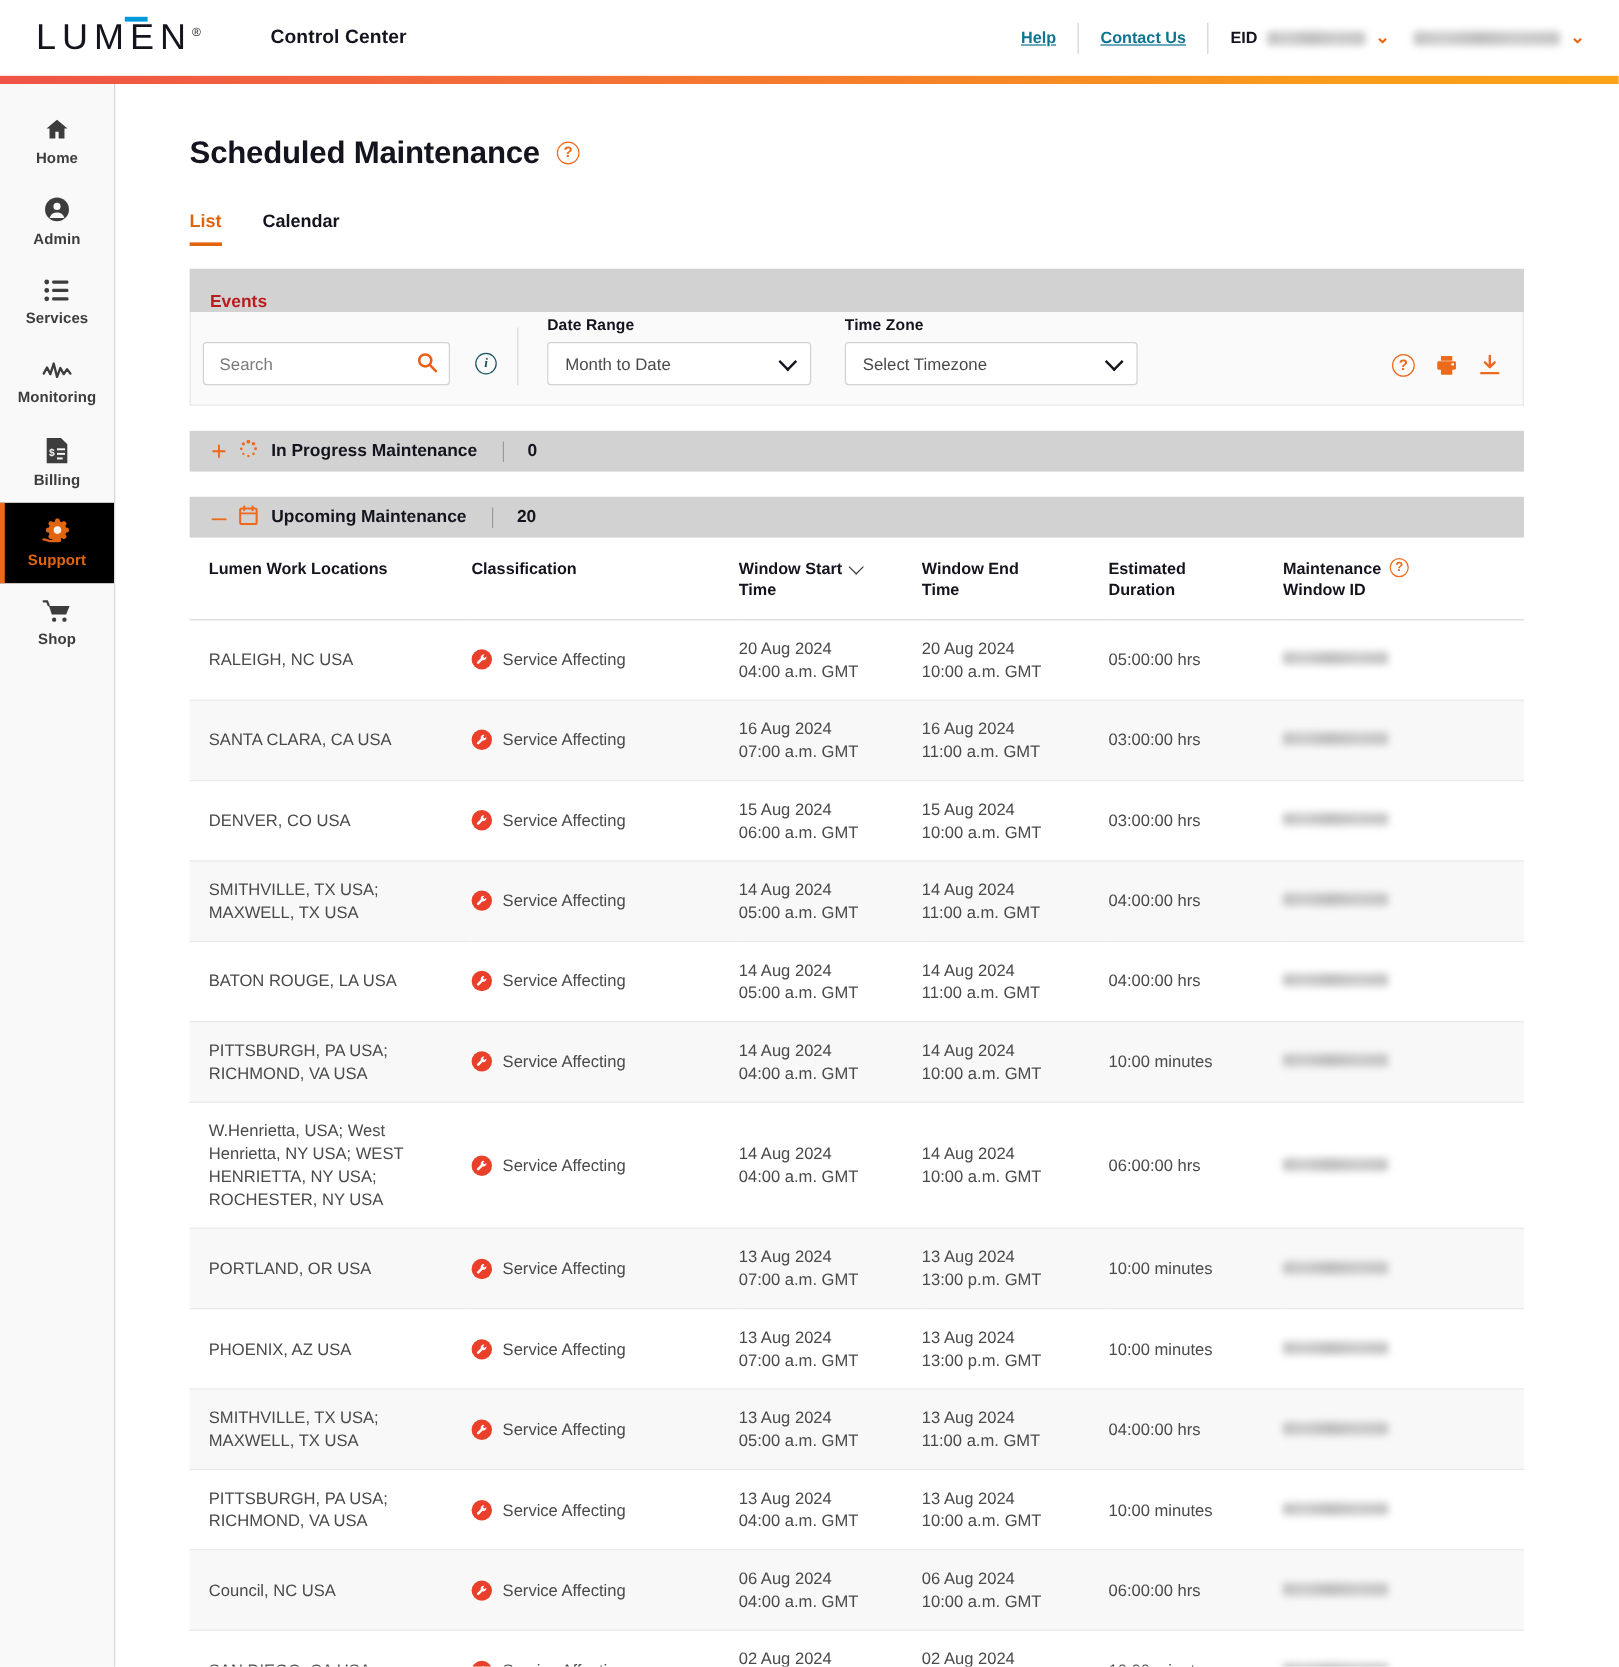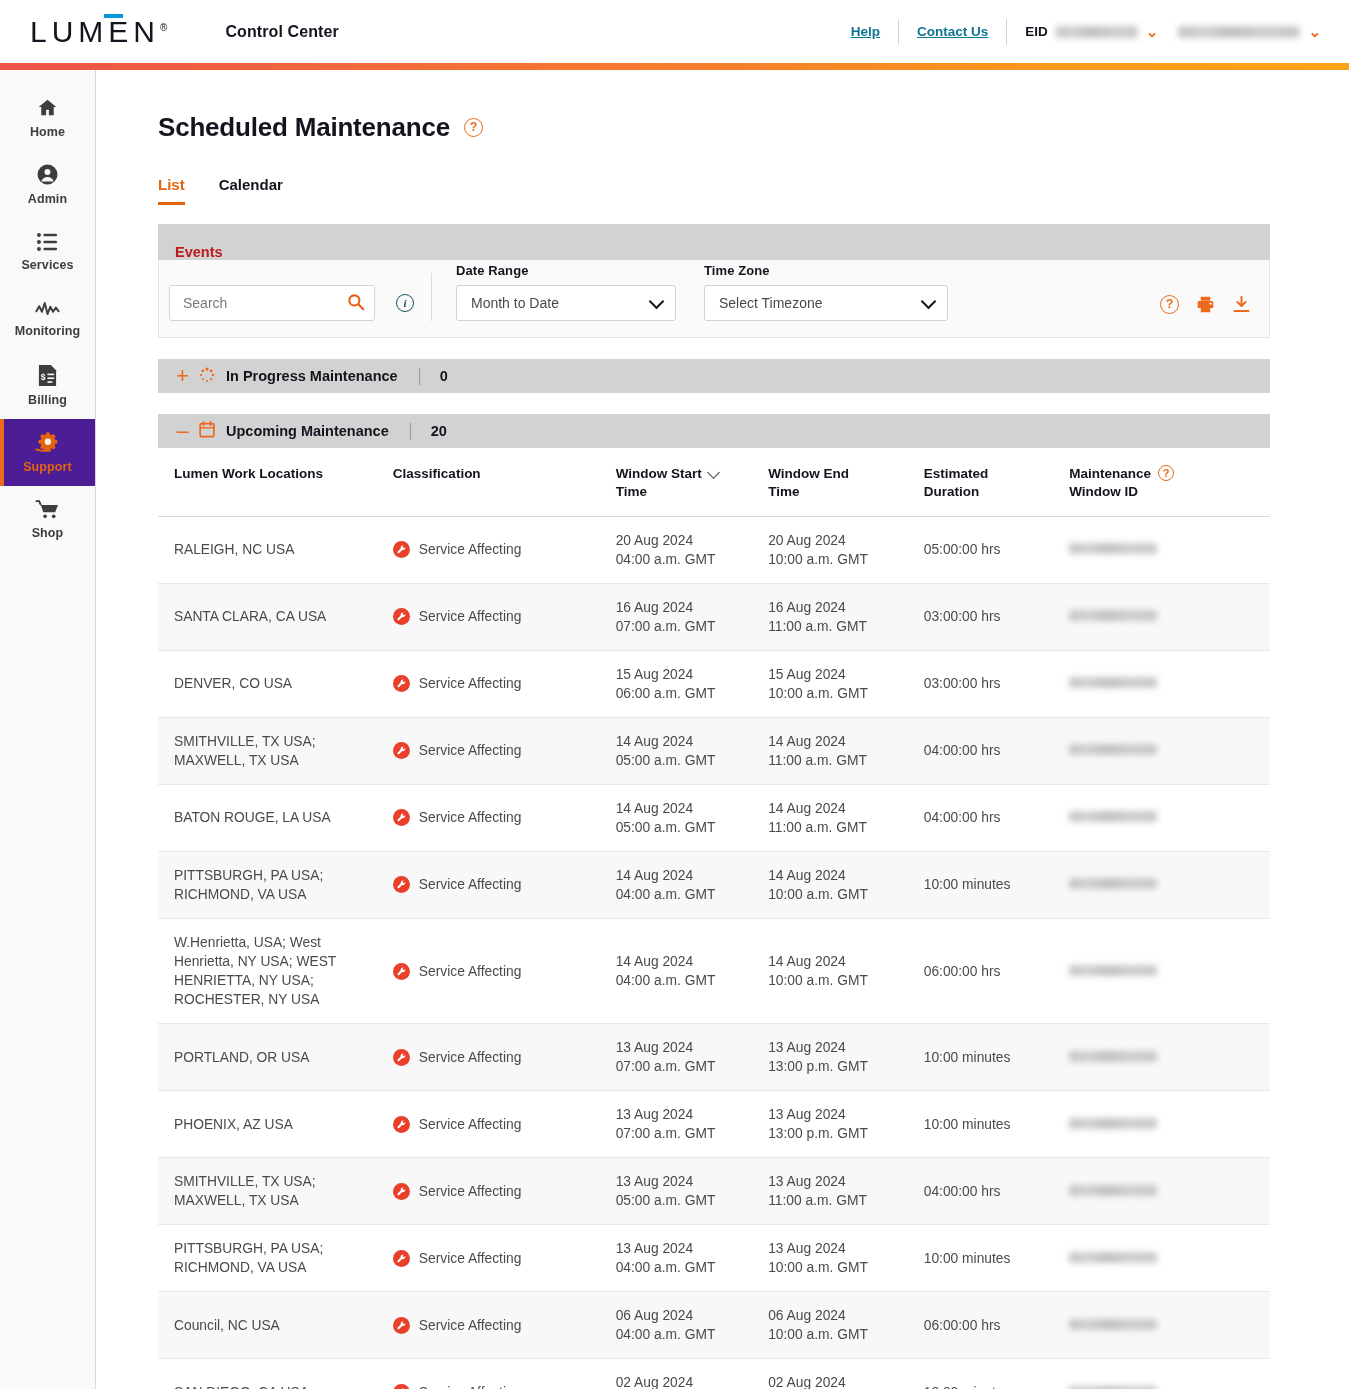--- a/index.html
+++ b/index.html
@@ -74,21 +74,21 @@
   }
   .nav-item {
     position: relative;
     height: 67px;
     display:flex; flex-direction:column; align-items:center; justify-content:center;
     gap: 6px; cursor:pointer;
     color: #3d3d3d;
   }
   .nav-item .nav-label { font-size: 12.5px; font-weight: bold; letter-spacing:.1px; }
   .nav-item svg { display:block; }
-  .nav-item.active { background:#4c1d95; color:#e1640f; }
+  .nav-item.active { background:#000000; color:#e1640f; }
   .nav-item.active::before {
     content:""; position:absolute; left:0; top:0; bottom:0; width:4px; background:#ec6a1c;
   }
 
   
   .main { flex:1; padding: 42px 79px 0 62px; overflow:hidden; }
   .page-title-row { display:flex; align-items:center; gap: 14px; }
   .page-title { font-size: 26px; font-weight: bold; color:#14141e; letter-spacing:-.2px;}
   .help-circle {
     width:19px; height:19px; border:1.7px solid #ec6a1c; border-radius:50%;

